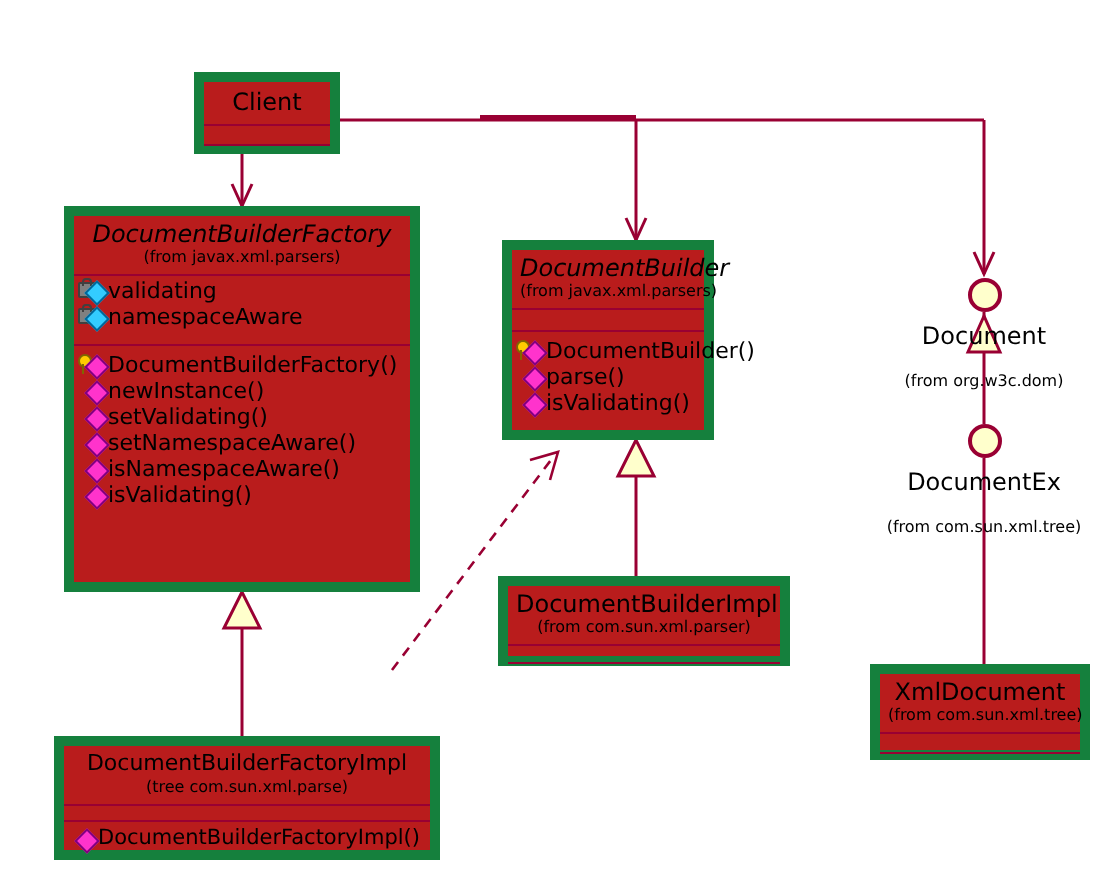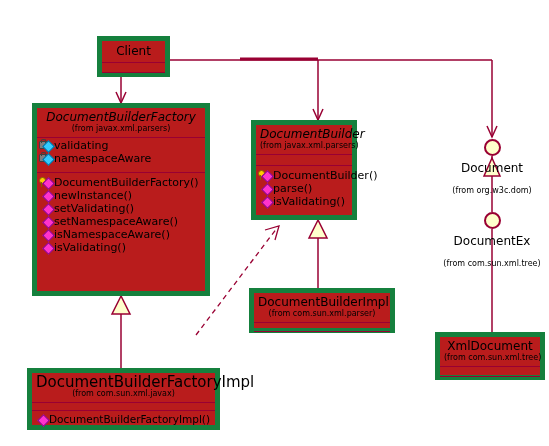--- a/index.html
+++ b/index.html
@@ -302,22 +302,22 @@
     <div class="cls-head">
       <div class="cls-name">DocumentBuilderImpl</div>
       <div class="cls-pkg">(from com.sun.xml.parser)</div>
     </div>
     <div class="cls-compartment empty" style="height:8px;"></div>
     <div class="cls-compartment empty" style="height:8px;"></div>
   </div>
 
   <div class="uml-class" style="left:27px; top:368px; width:193px; height:62px;">
     <div class="cls-head">
-      <div class="cls-name" style="font-size:15px;">DocumentBuilderFactoryImpl</div>
-      <div class="cls-pkg">(from com.sun.xml.javax)</div>
+      <div class="cls-name" style="font-size:11px;">DocumentBuilderFactoryImpl</div>
+      <div class="cls-pkg">(tree com.sun.xml.parse)</div>
     </div>
     <div class="cls-compartment empty" style="height:7px;"></div>
     <div class="cls-compartment" style="padding-top:2px;">
       <div class="member">
         <span class="ic public-method">
             <span class="diamond"></span>
           </span>
         <span class="member-label" style="font-size:10.5px;">DocumentBuilderFactoryImpl()</span>
       </div>
     </div>

